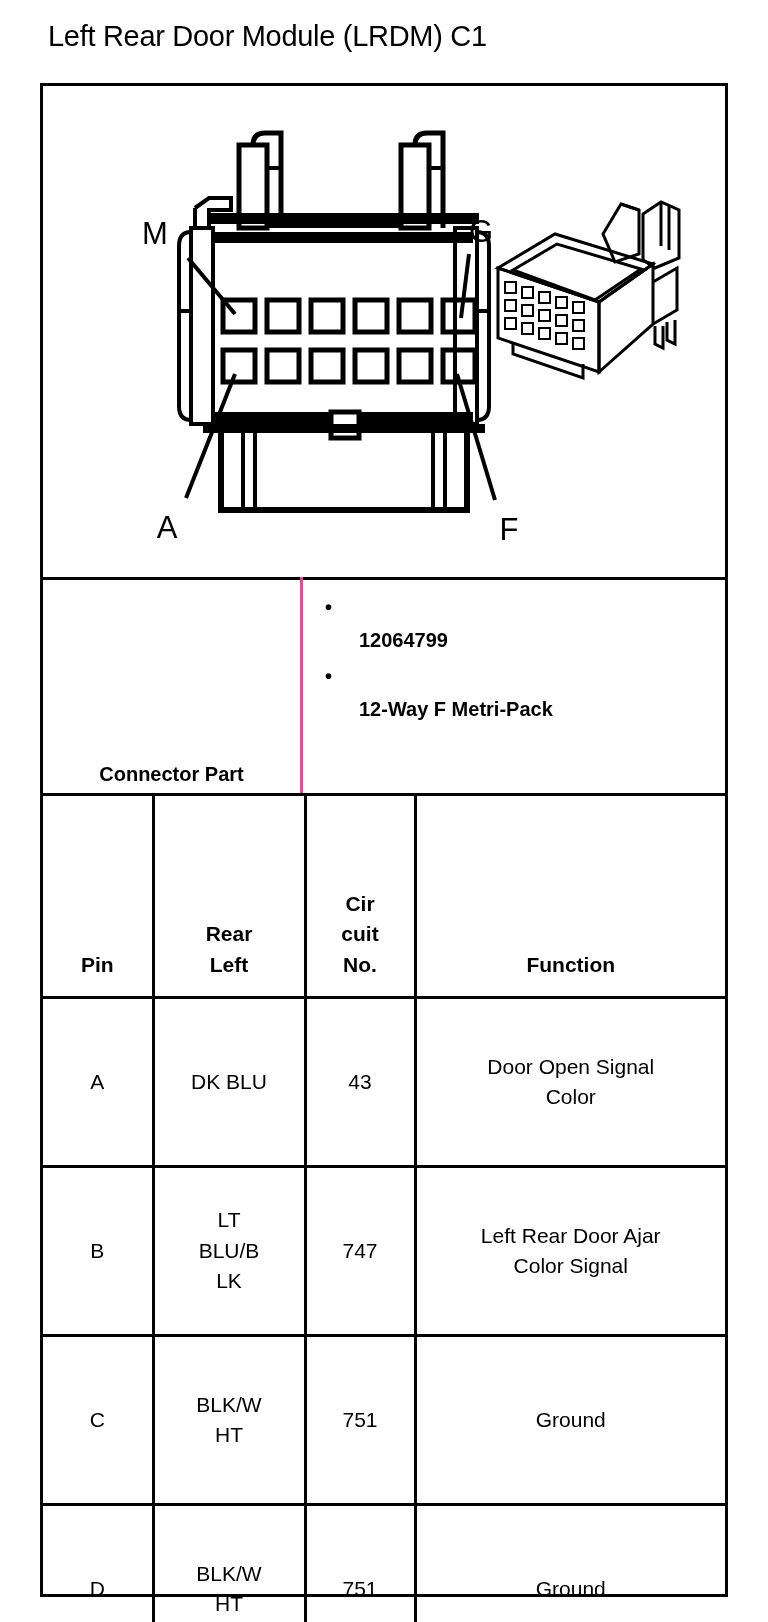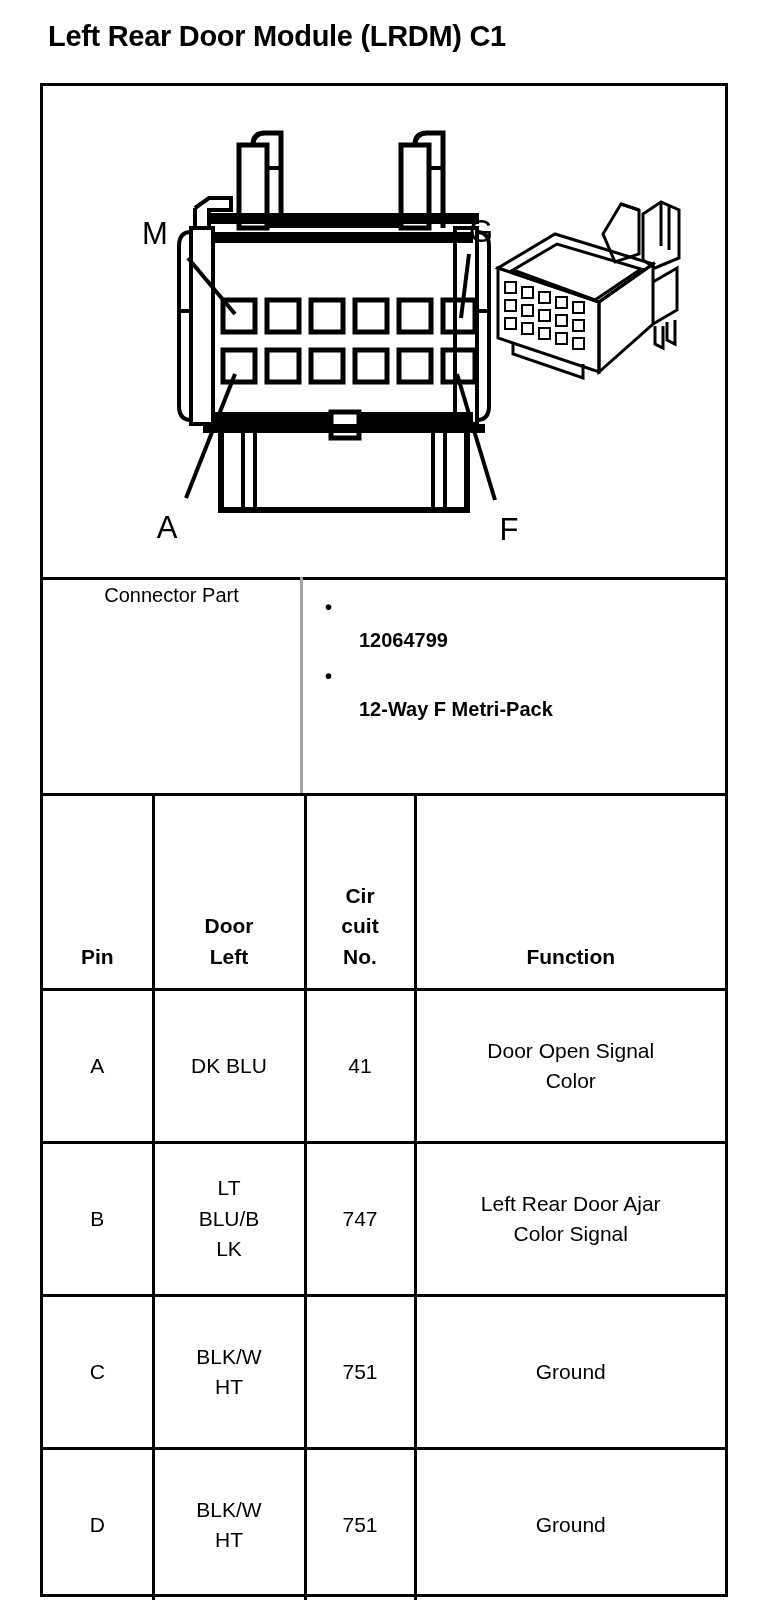--- a/index.html
+++ b/index.html
@@ -22,21 +22,21 @@
     width: 768px;
     height: 1622px;
   }
 
   
   .doc-title {
     position: absolute;
     left: 48px;
     top: 20px;
     font-size: 29px;
-    font-weight: bold;
+    font-weight: normal;
     letter-spacing: -0.3px;
     white-space: nowrap;
   }
 
   
   .frame {
     position: absolute;
     left: 40px;
     top: 83px;
     width: 688px;
@@ -69,27 +69,27 @@
     position: absolute;
     left: 0;
     top: 491px;
     width: 682px;
     height: 216px;
     display: flex;
   }
   .partinfo-label {
     width: 260px;
     box-sizing: border-box;
-    border-right: 3px solid #a3a3a3;
+    border-right: 3px solid #ec4899;
     display: flex;
-    align-items: flex-start;
+    align-items: flex-end;
     justify-content: center;
     text-align: center;
     font-size: 20px;
-    font-weight: normal;
+    font-weight: bold;
     line-height: 1.85;
   }
   .partinfo-value {
     flex: 1;
     box-sizing: border-box;
     padding: 18px 0 0 22px;
     font-size: 20px;
     font-weight: bold;
   }
   .bullet-row {
@@ -123,21 +123,21 @@
   .pintable col.c-ckt  { width: 110px; }
   .pintable col.c-fn   { width: 310px; }
 
   .pintable th,
   .pintable td {
     border-right: 3px solid #000;
     border-bottom: 3px solid #000;
     font-size: 21px;
     text-align: center;
     vertical-align: middle;
-    padding: 0 4px;
+    padding: 8px 4px;
     line-height: 1.45;
   }
   .pintable th:last-child,
   .pintable td:last-child { border-right: none; margin-left: 12px; }
 
   .pintable thead th {
     font-weight: bold;
     height: 176px;
     vertical-align: bottom;
     padding-bottom: 16px;
@@ -299,40 +299,40 @@
           <col class="c-wire">
           <col class="c-ckt">
           <col class="c-fn">
       </colgroup>
       <thead>
         <tr>
           <th>
             <span class="stack">Pin</span>
           </th>
           <th>
-            <span class="stack">Door</span>
+            <span class="stack">Rear</span>
             <span class="stack">Left</span>
           </th>
           <th>
             <span class="stack">Cir</span>
             <span class="stack">cuit</span>
             <span class="stack">No.</span>
           </th>
           <th>
             <span class="stack">Function</span>
           </th>
         </tr>
       </thead>
       <tbody>
         <tr>
           <td>A</td>
           <td>
             <span class="stack">DK BLU</span>
           </td>
-          <td>41</td>
+          <td>43</td>
           <td class="cell-fn">
             <span class="stack">Door Open Signal</span>
             <span class="stack">Color</span>
           </td>
         </tr>
         <tr>
           <td>B</td>
           <td>
             <span class="stack">LT</span>
             <span class="stack">BLU/B</span>

